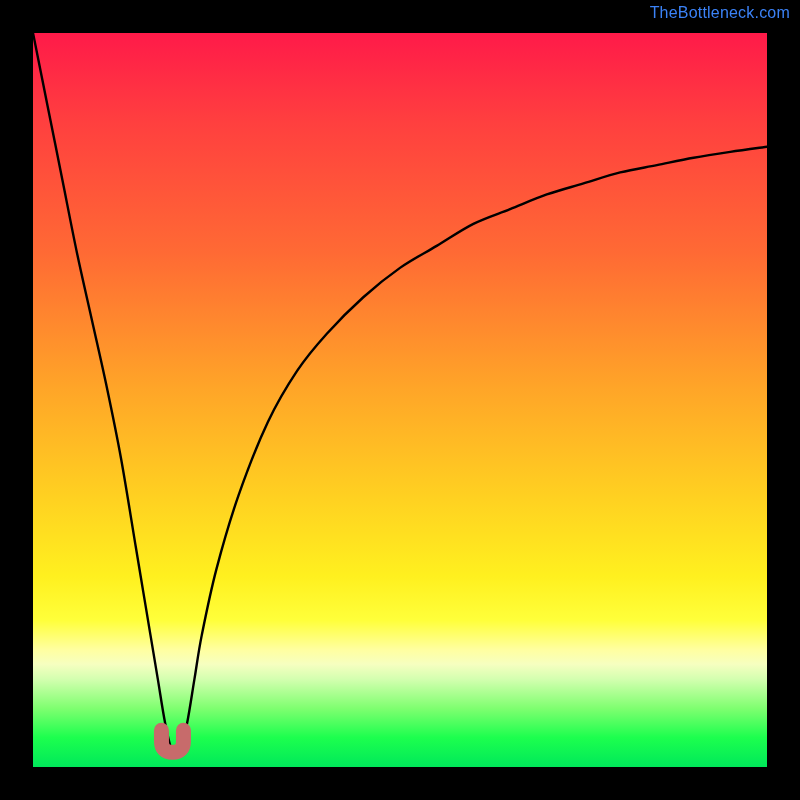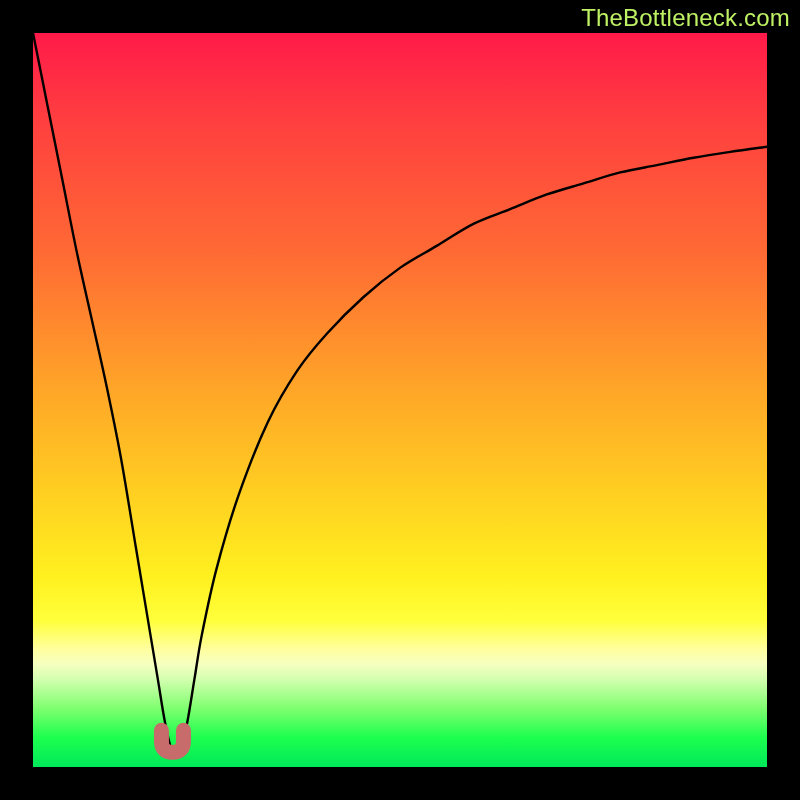--- a/index.html
+++ b/index.html
@@ -47,22 +47,22 @@
     position: absolute;
     left: 0;
     top: 0;
     width: 734px;
     height: 734px;
   }
   .watermark {
     position: absolute;
     top: 4px;
     right: 10px;
-    color: #bef264;
-    font-size: 24px;
+    color: #3b82f6;
+    font-size: 16px;
     letter-spacing: 0.2px;
     user-select: none;
   }
 </style>
 </head>
 <body>
 
 <div class="frame">
 
   <div class="watermark">TheBottleneck.com</div>

